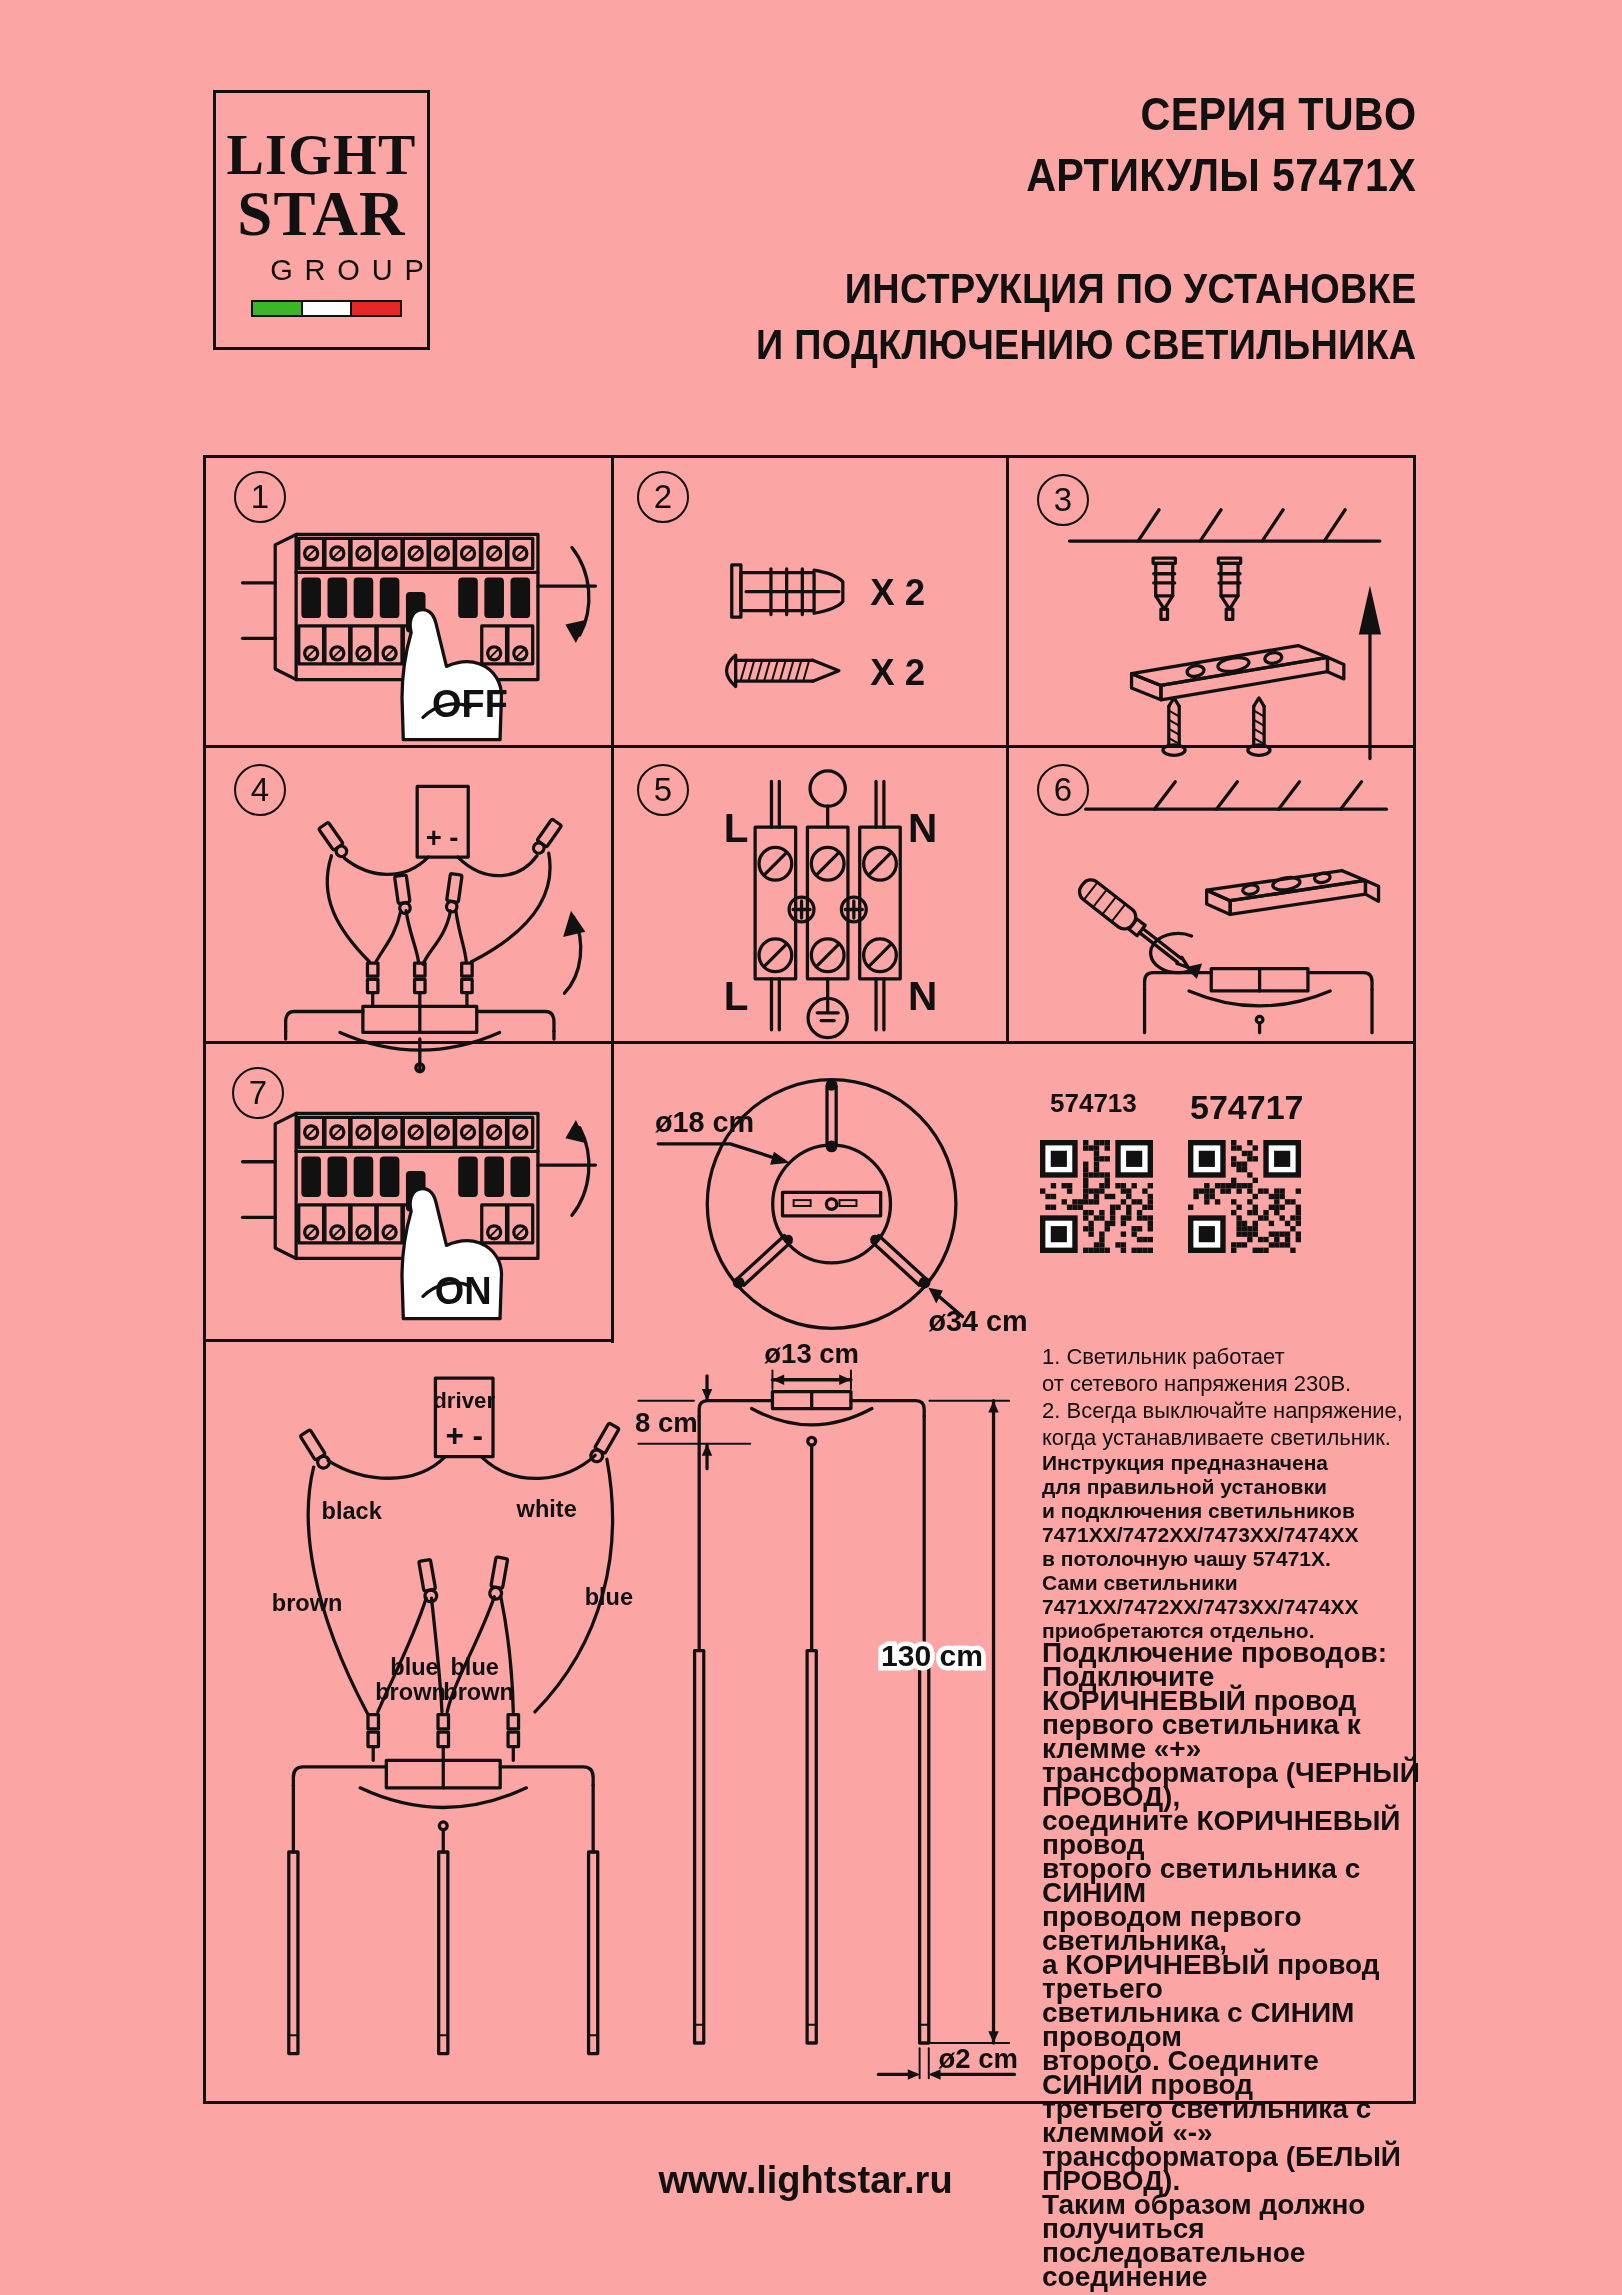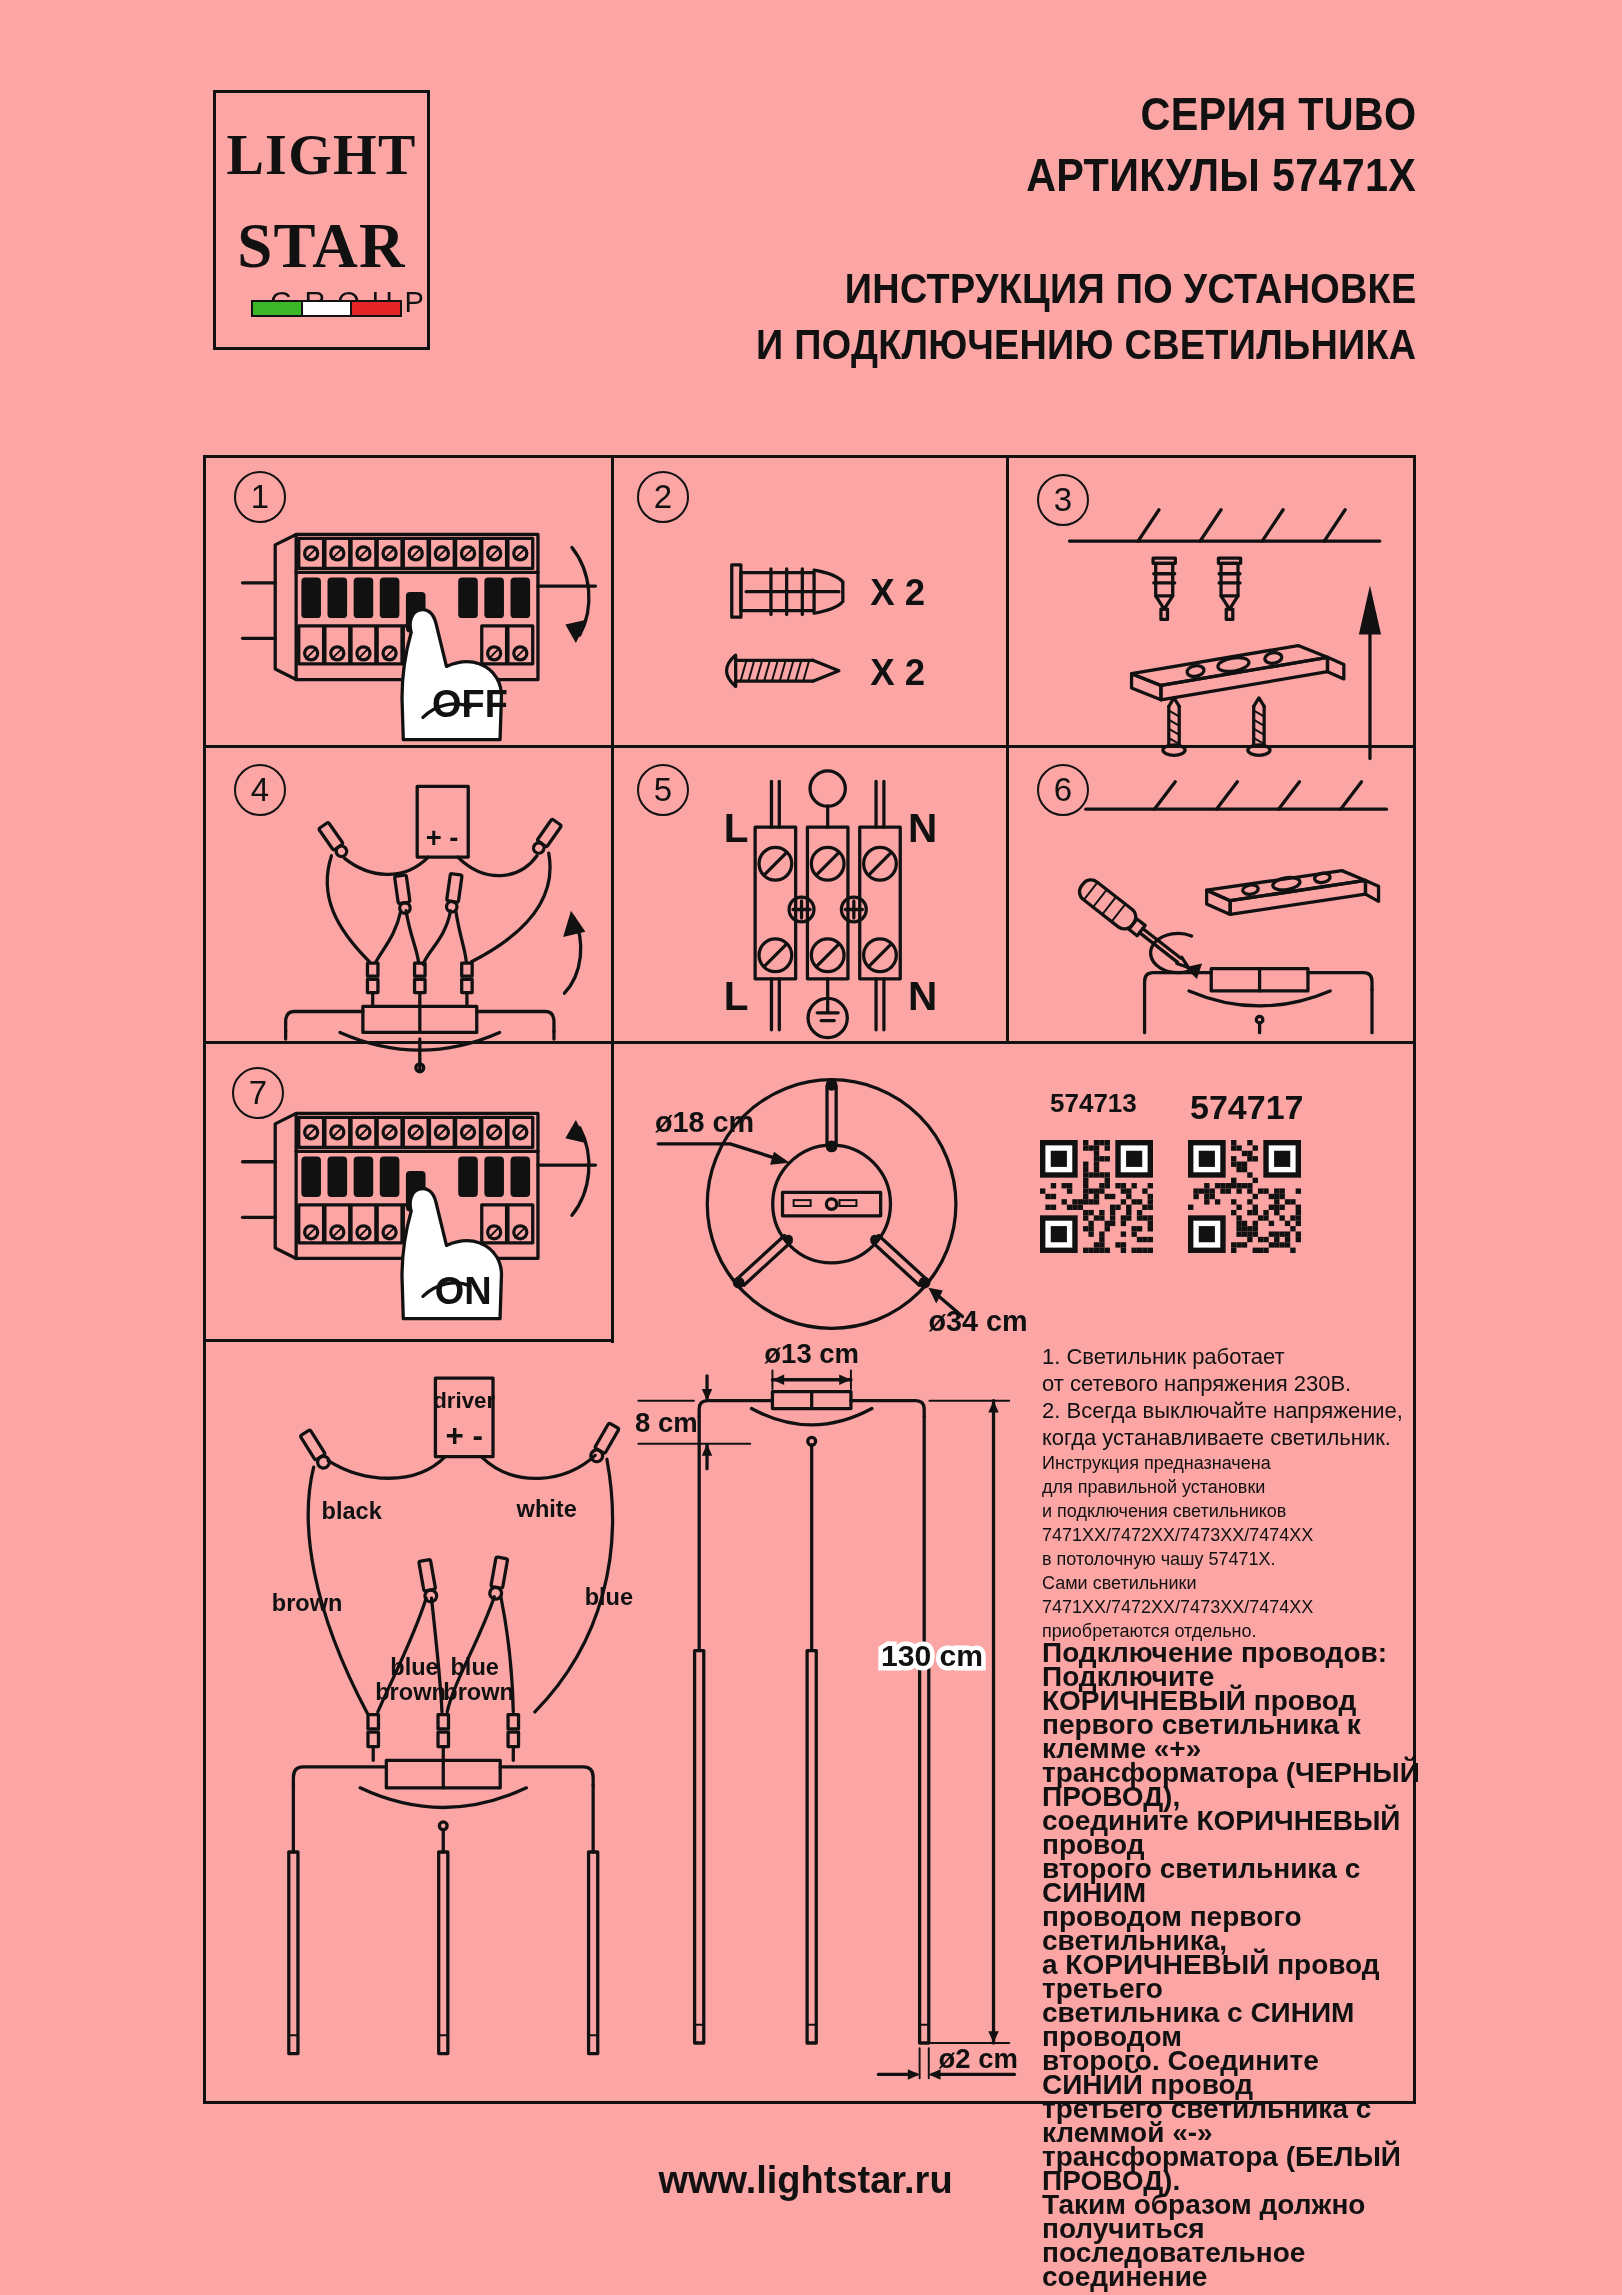--- a/index.html
+++ b/index.html
@@ -10,21 +10,21 @@
   svg{overflow:visible;}
   svg .ln{stroke:#111;stroke-width:5;fill:none;stroke-linecap:round;stroke-linejoin:round;}
   svg .tn{stroke:#111;stroke-width:3;fill:none;stroke-linecap:round;}
   svg .fl{fill:#111;stroke:none;}
   svg .wh{fill:#fff;stroke:#111;stroke-width:5;stroke-linejoin:round;}
   svg text{font-family:"Liberation Sans",sans-serif;fill:#111;}
   .badge{position:absolute;width:48px;height:48px;border:2.6px solid #111;border-radius:50%;
          text-align:center;line-height:48px;font-size:33px;}
   .rtext{white-space:pre-line;}
   .logo-box{position:absolute;left:213px;top:90px;width:217px;height:260px;border:3.3px solid #111;box-sizing:border-box;text-align:center;}
-  .logo-word{font-family:"Liberation Serif",serif;font-weight:bold;line-height:1;letter-spacing:1.3px;margin-top:32px;}
+  .logo-word{font-family:"Liberation Serif",serif;font-weight:bold;line-height:1;letter-spacing:1.3px;}
   .titleblock{position:absolute;right:207px;text-align:right;font-weight:bold;
               transform:scaleX(0.88);transform-origin:right top;letter-spacing:0.3px;}
   .qrbox{position:absolute;width:113px;height:113px;}
   .flag{position:absolute;left:35px;bottom:30px;width:147px;height:13px;border:2px solid #111;display:flex;}
   .flag div{flex:1;}
   .flag div:nth-child(2){border-left:2px solid #111;border-right:2px solid #111;}
 </style>
 </head>
 <body>
 
@@ -646,21 +646,21 @@
         <rect x="128" y="16" width="24" height="24" fill="#111"></rect>
         <rect x="0" y="112" width="56" height="56" fill="#111"></rect>
         <rect x="8" y="120" width="40" height="40" fill="#fff"></rect>
         <rect x="16" y="128" width="24" height="24" fill="#111"></rect>
       </svg></div>
 
   <div class="abs rtext" style="left:1042px;top:1343px;width:373px;font-size:22px;line-height:27px;">1. Светильник работает
 от сетевого напряжения 230В.
 2. Всегда выключайте напряжение,
 когда устанавливаете светильник.</div>
-  <div class="abs rtext" style="left:1042px;top:1451px;width:373px;font-size:18px;line-height:24px;font-weight:normal;">Инструкция предназначена
+  <div class="abs rtext" style="left:1042px;top:1451px;width:373px;font-size:21px;line-height:24px;font-weight:bold;">Инструкция предназначена
 для правильной установки
 и подключения светильников
 7471XX/7472XX/7473XX/7474XX
 в потолочную чашу 57471X.
 Сами светильники
 7471XX/7472XX/7473XX/7474XX
 приобретаются отдельно.</div>
   <div class="abs rtext" style="left:1042px;top:1641px;width:380px;font-size:28px;line-height:24px;font-weight:bold;">Подключение проводов:
 Подключите КОРИЧНЕВЫЙ провод
 первого светильника к клемме «+»

